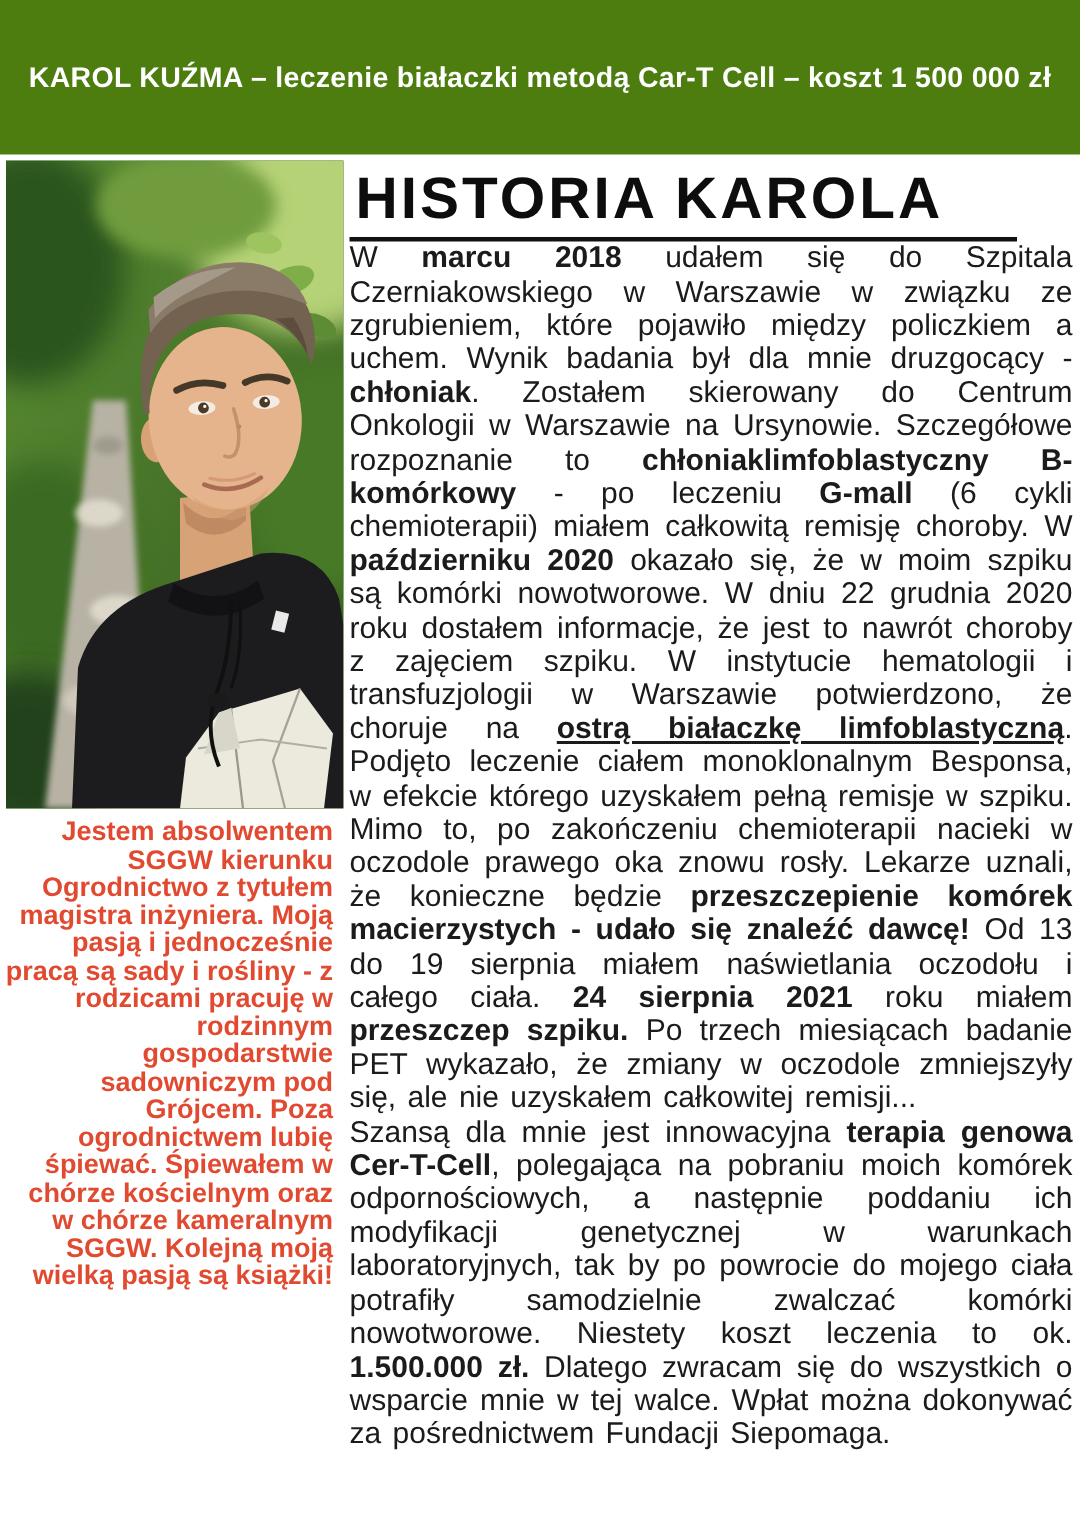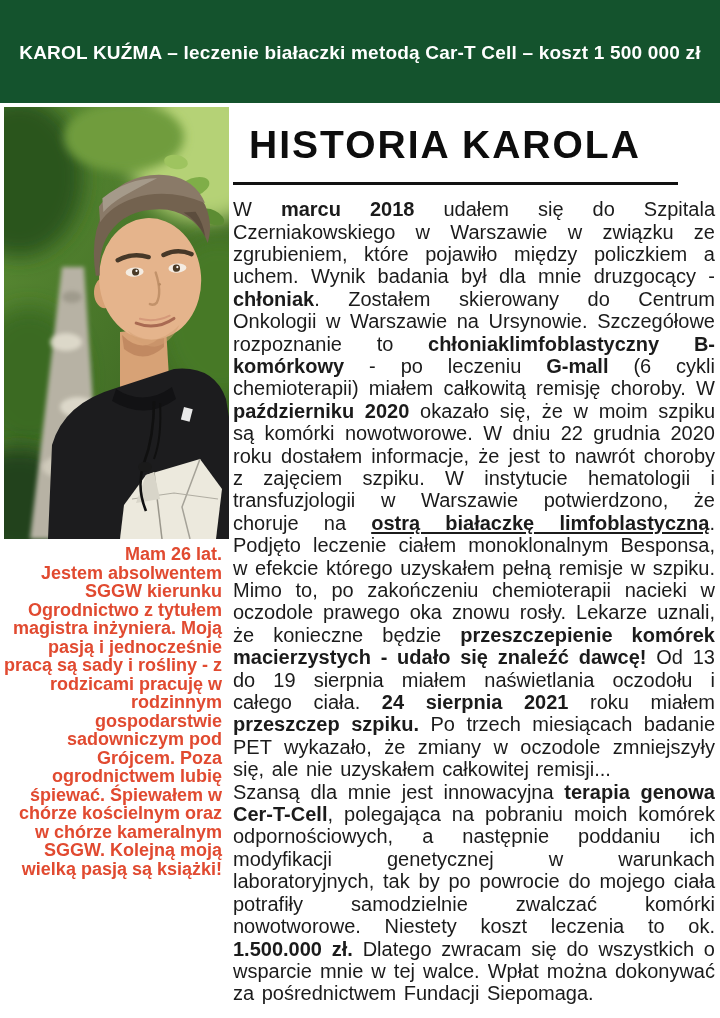--- a/index.html
+++ b/index.html
@@ -28,38 +28,38 @@
   .bio {
     position:absolute; left:2px; top:545px; width:220px;
     text-align:right; color:#e14a30; font-weight:700;
     font-size:18px; line-height:18.5px;
   }
   .bio p { margin:0; }
 
   
   .story { position:absolute; left:233px; top:108px; width:482px; }
   .story-title {
-    margin:16px; font-size:39px; font-weight:800; letter-spacing:2px;
+    margin:4px; font-size:39px; font-weight:800; letter-spacing:2px;
     color:#0d0d0d; line-height:1.08; white-space:nowrap;
   }
   .story-rule { width:445px; height:3px; background:#111111; margin-top:4px; }
   .story-body {
-    margin-top:13px; font-size:20px; line-height:22.4px;
+    font-size:20px; line-height:22.4px;
     text-align:justify; color:#1b1b1b; word-spacing:2px;
   }
   .story-body p { margin:0; }
   .story-body .b { font-weight:700; }
   .story-body .u { text-decoration:underline; text-decoration-thickness:2px; text-underline-offset:2px; }
 </style>
 </head>
 <body>
 
 <div class="page">
 
-  <header class="banner" style="background: #14532d; color: rgb(255, 255, 255);">
+  <header class="banner" style="background: #4d7c0f; color: rgb(255, 255, 255);">
     <div class="banner-line1">KAROL KUŹMA – leczenie białaczki metodą Car-T Cell – koszt 1 500 000 zł</div>
   </header>
 
   <div class="photo-wrap">
     <svg width="225" height="432" viewBox="0 0 225 432" xmlns="http://www.w3.org/2000/svg">
       <defs>
         <linearGradient id="bgGreen" x1="0" y1="0" x2="1" y2="1">
           <stop offset="0" stop-color="#5d8f35"></stop>
           <stop offset="1" stop-color="#31591c"></stop>
         </linearGradient>
@@ -139,21 +139,20 @@
           <path d="M129 215 Q148 224 167 213" stroke="#a96a52" stroke-width="3" fill="none" stroke-linecap="round"></path>
           <path d="M133 211 Q148 216 163 210" stroke="#cf8d72" stroke-width="2" fill="none" stroke-linecap="round" opacity=".7"></path>
 
           <path d="M120 222 Q146 244 172 220 Q162 238 146 240 Q130 238 120 222 Z" fill="#d49f74" opacity=".5"></path>
         </g>
       </g>
     </svg>
   </div>
 
   <aside class="bio" style="color: rgb(225, 74, 48);">
-      <p><span>Mam 26 lat.</span></p>
       <p><span>Jestem absolwentem SGGW kierunku Ogrodnictwo z tytułem magistra inżyniera. Moją pasją i jednocześnie pracą są sady i rośliny - z rodzicami pracuję w rodzinnym gospodarstwie sadowniczym pod Grójcem. Poza ogrodnictwem lubię śpiewać. Śpiewałem w chórze kościelnym oraz w chórze kameralnym SGGW. Kolejną moją wielką pasją są książki!</span></p>
     </aside>
 
   <main class="story">
     <h1 class="story-title">HISTORIA KAROLA</h1>
     <div class="story-rule"></div>
     <div class="story-body" style="color: rgb(27, 27, 27);">
         <p><span>W </span><span class="b">marcu 2018</span><span> udałem się do Szpitala Czerniakowskiego w Warszawie w związku ze zgrubieniem, które pojawiło między policzkiem a uchem. Wynik badania był dla mnie druzgocący - </span><span class="b">chłoniak</span><span>. Zostałem skierowany do Centrum Onkologii w Warszawie na Ursynowie. Szczegółowe rozpoznanie to </span><span class="b">chłoniaklimfoblastyczny B-komórkowy</span><span> - po leczeniu </span><span class="b">G-mall</span><span> (6 cykli chemioterapii) miałem całkowitą remisję choroby. W </span><span class="b">październiku 2020</span><span> okazało się, że w moim szpiku są komórki nowotworowe. W dniu 22 grudnia 2020 roku dostałem informacje, że jest to nawrót choroby z zajęciem szpiku. W instytucie hematologii i transfuzjologii w Warszawie potwierdzono, że choruje na </span><span class="b u">ostrą białaczkę limfoblastyczną</span><span>. Podjęto leczenie ciałem monoklonalnym Besponsa, w efekcie którego uzyskałem pełną remisje w szpiku. Mimo to, po zakończeniu chemioterapii nacieki w oczodole prawego oka znowu rosły. Lekarze uznali, że konieczne będzie </span><span class="b">przeszczepienie komórek macierzystych - udało się znaleźć dawcę!</span><span> Od 13 do 19 sierpnia miałem naświetlania oczodołu i całego ciała. </span><span class="b">24 sierpnia 2021</span><span> roku miałem </span><span class="b">przeszczep szpiku.</span><span> Po trzech miesiącach badanie PET wykazało, że zmiany w oczodole zmniejszyły się, ale nie uzyskałem całkowitej remisji...</span></p>
         <p><span>Szansą dla mnie jest innowacyjna </span><span class="b">terapia genowa Cer-T-Cell</span><span>, polegająca na pobraniu moich komórek odpornościowych, a następnie poddaniu ich modyfikacji genetycznej w warunkach laboratoryjnych, tak by po powrocie do mojego ciała potrafiły samodzielnie zwalczać komórki nowotworowe. Niestety koszt leczenia to ok. </span><span class="b">1.500.000 zł.</span><span> Dlatego zwracam się do wszystkich o wsparcie mnie w tej walce. Wpłat można dokonywać za pośrednictwem Fundacji Siepomaga.</span></p>
       </div>

